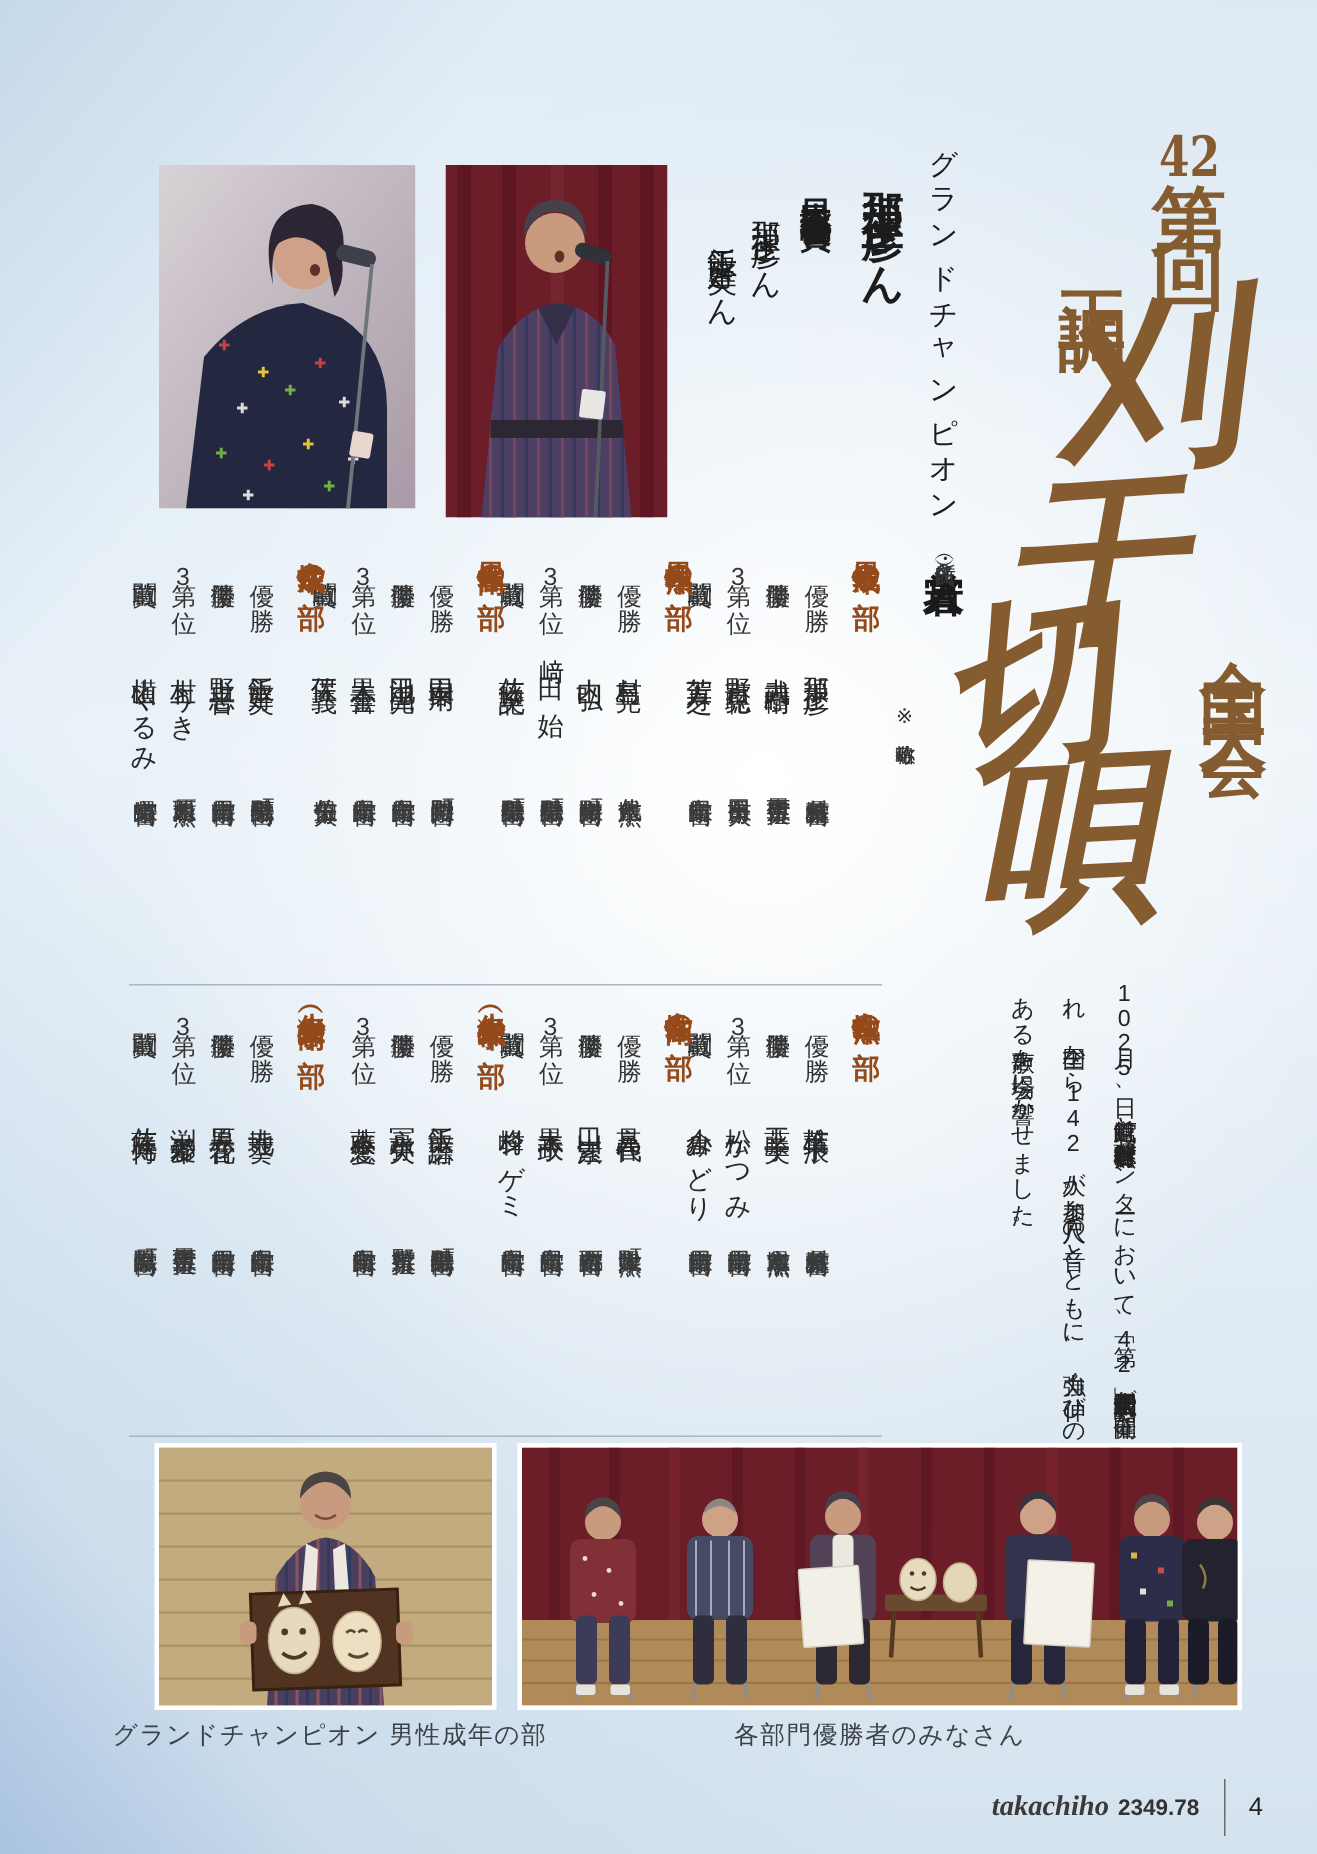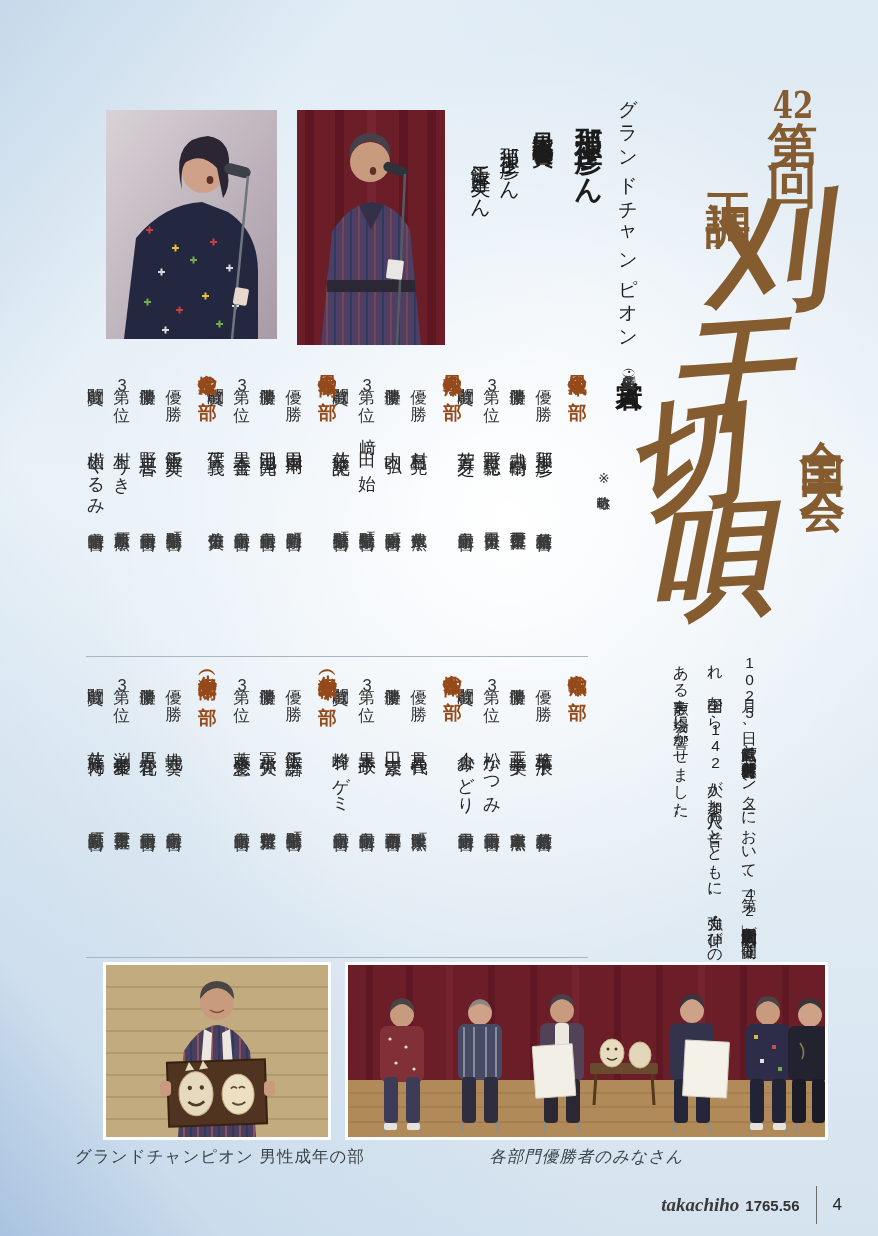--- a/index.html
+++ b/index.html
@@ -53,21 +53,21 @@
   .rule1{left:86px;top:656px;width:502px;}
   .rule2{left:86px;top:957px;width:502px;}
   
   .photo{display:block;}
   .photo-tl{left:106px;top:110px;width:171px;height:229px;}
   .photo-tr{left:297px;top:110px;width:148px;height:235px;}
   .photo-bl{left:103px;top:962px;width:228px;height:178px;border:3px solid #fff;box-sizing:border-box;}
   .photo-br{left:345px;top:962px;width:483px;height:178px;border:3px solid #fff;box-sizing:border-box;}
   .caption{font-size:16.5px;color:#3c4248;letter-spacing:1px;text-align:center;}
   .cap-left{left:70px;top:1146px;width:300px;}
-  .cap-right{left:345px;top:1146px;width:483px;font-style:italic;}
+  .cap-right{left:345px;top:1146px;width:483px;}
   
   .footer{right:36px;top:1186px;display:flex;align-items:center;gap:16px;}
   .mag-name{font-family:"Liberation Serif","DejaVu Serif",serif;font-style:italic;font-weight:700;font-size:19px;color:#3a3a3a;}
   .mag-issue{font-size:15px;color:#333;margin-left:6px;font-weight:700;}
   .foot-div{width:1px;height:38px;background:#6a6a6a;}
   .page-num{font-size:17px;color:#222;}
 </style>
 </head>
 <body>
 
@@ -416,18 +416,18 @@
             <rect x="464" y="114" width="13" height="44" rx="4" fill="#1c1c28"></rect>
           </g>
       </g>
     </svg>
   </div>
 
   <div class="abs caption cap-left">グランドチャンピオン 男性成年の部</div>
   <div class="abs caption cap-right">各部門優勝者のみなさん</div>
 
   <div class="abs footer">
-    <div><span class="mag-name">takachiho</span><span class="mag-issue">1765.56</span></div>
+    <div><span class="mag-name">takachiho</span><span class="mag-issue">2349.78</span></div>
     <div class="foot-div"></div>
     <span class="page-num">4</span>
   </div>
 
 </div>
 
 </body></html>

